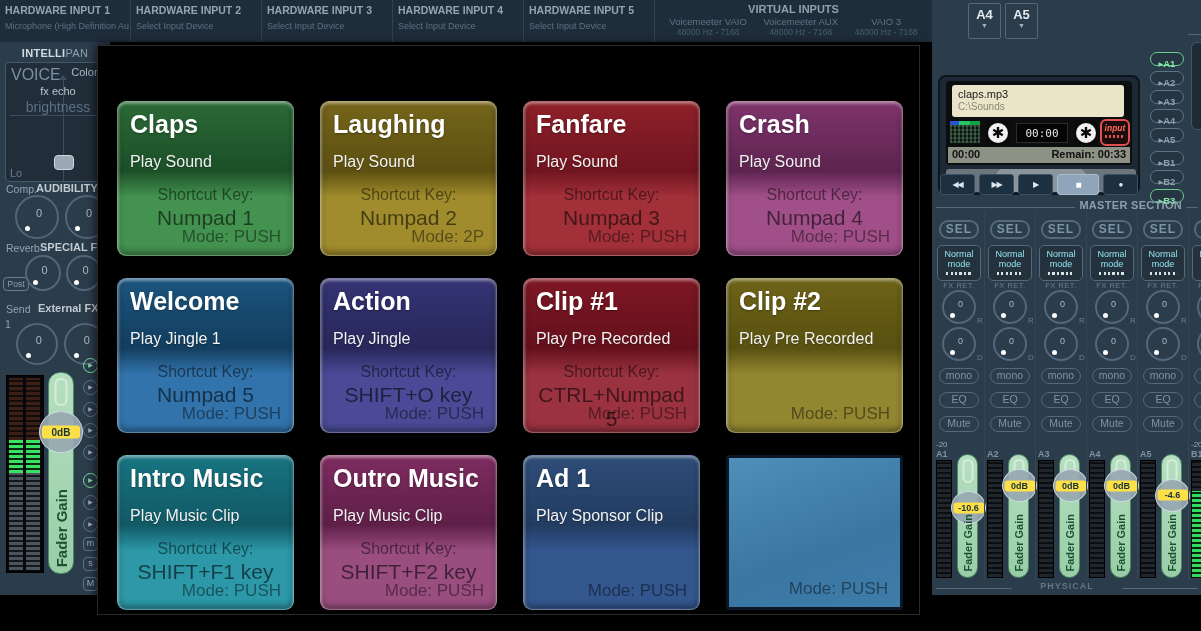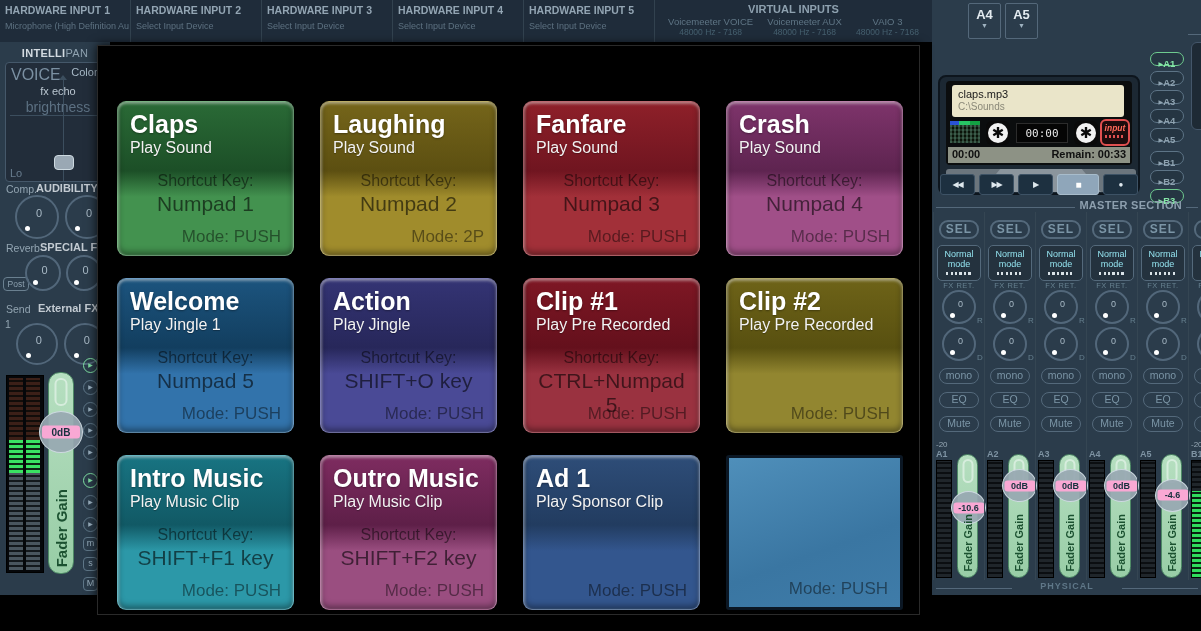--- a/index.html
+++ b/index.html
@@ -51,21 +51,21 @@
   .lp-ch.c1{left:2px;} .lp-ch.c2{left:19px;}
   .z1{height:62px;background:repeating-linear-gradient(0deg,#3c2018 0 3px,#120d0a 3px 5px);}
   .z2{height:33px;background:repeating-linear-gradient(0deg,#3ae262 0 3px,#0d2414 3px 5px);}
   .z3{height:97px;background:repeating-linear-gradient(0deg,#4a555e 0 3px,#14181c 3px 5px);}
   
   .f-track{position:absolute;background:linear-gradient(180deg,#b6dfc0,#98cda6);
     border:1px solid #4e8a66;border-radius:12px;}
   .f-slot{position:absolute;left:50%;transform:translateX(-50%);top:5px;width:9px;height:24px;
     border:2px solid #e2f2e7;border-radius:6px;opacity:.75;}
   .f-bubble{position:absolute;border-radius:50%;background:rgba(152,168,178,.93);border:1px solid #cdd9e0;}
-  .f-band{position:absolute;left:50%;top:50%;transform:translate(-50%,-50%);background:#f9a8d4;
+  .f-band{position:absolute;left:50%;top:50%;transform:translate(-50%,-50%);background:#fde047;
     border-radius:3px;color:#16323e;font-weight:bold;text-align:center;}
   .f-vlabel{position:absolute;left:50%;bottom:6px;transform:translateX(-50%) rotate(180deg);
     writing-mode:vertical-rl;color:#1b5130;font-weight:bold;}
   .lp-fader{left:48px;top:330px;width:24px;height:200px;}
   .lp-fader .f-bubble{width:42px;height:40px;left:-10px;top:38px;}
   .lp-fader .f-band{width:38px;height:13px;font-size:10px;line-height:13px;}
   .lp-fader .f-vlabel{font-size:15px;}
   
   .ls-circle{position:absolute;left:83px;width:15px;height:15px;border:1.5px solid #5f7788;border-radius:50%;
     box-sizing:border-box;text-align:center;}
@@ -176,21 +176,21 @@
   .win-btn.minimize{font-size:13px;} .win-btn.maximize{font-size:15px;} .win-btn.close{font-size:14px;}
   .client{position:absolute;left:0;top:33px;right:0;bottom:0;background:#000;}
   .btn-grid{position:absolute;left:19px;top:22px;display:grid;grid-template-columns:repeat(4,177px);
     grid-auto-rows:155px;column-gap:26px;row-gap:22px;}
   .macro-btn{position:relative;border-radius:9px;box-sizing:border-box;padding:9px 12px;
     border:1px solid rgba(255,255,255,.28);
     box-shadow:inset 0 2px 3px rgba(255,255,255,.4),inset 2px 0 2px rgba(255,255,255,.12),
       inset 0 -3px 6px rgba(0,0,0,.4),0 1px 3px rgba(0,0,0,.7);}
   .macro-btn.flat{border:3px solid #0b1724;border-radius:3px;box-shadow:none;}
   .mb-title{color:#fff;font-size:25px;font-weight:bold;line-height:1.05;text-shadow:0 1px 2px rgba(0,0,0,.35);}
-  .mb-sub{color:#f2f2f2;font-size:16px;margin-top:2px;text-shadow:0 1px 1px rgba(0,0,0,.3);}
+  .mb-sub{color:#f2f2f2;font-size:16px;margin-top:16px;text-shadow:0 1px 1px rgba(0,0,0,.3);}
   .mb-klabel{text-align:center;color:rgba(0,0,0,.5);font-size:16px;margin-top:15px;}
   .mb-kval{text-align:center;color:rgba(0,0,0,.58);font-size:21px;margin-top:2px;}
   .mb-mode{position:absolute;right:12px;bottom:8px;color:rgba(0,0,0,.45);font-size:17px;}
 </style>
 </head>
 <body>
 
 <div id="screen">
 
   <div class="topbar">
@@ -213,21 +213,21 @@
         </div>
         <div class="hw-col">
           <div class="hw-label">HARDWARE INPUT 5</div>
           <div class="hw-device">Select Input Device</div>
         </div>
       </div>
     <div class="virtual">
       <div class="vi-title">VIRTUAL INPUTS</div>
       <div class="vi-items">
           <div class="vi-item">
-            <div class="vi-name">Voicemeeter VOICE</div>
+            <div class="vi-name">Voicemeeter VAIO</div>
             <div class="vi-rate">48000 Hz - 7168</div>
           </div>
           <div class="vi-item">
             <div class="vi-name">Voicemeeter AUX</div>
             <div class="vi-rate">48000 Hz - 7168</div>
           </div>
           <div class="vi-item">
             <div class="vi-name">VAIO 3</div>
             <div class="vi-rate">48000 Hz - 7168</div>
           </div>

